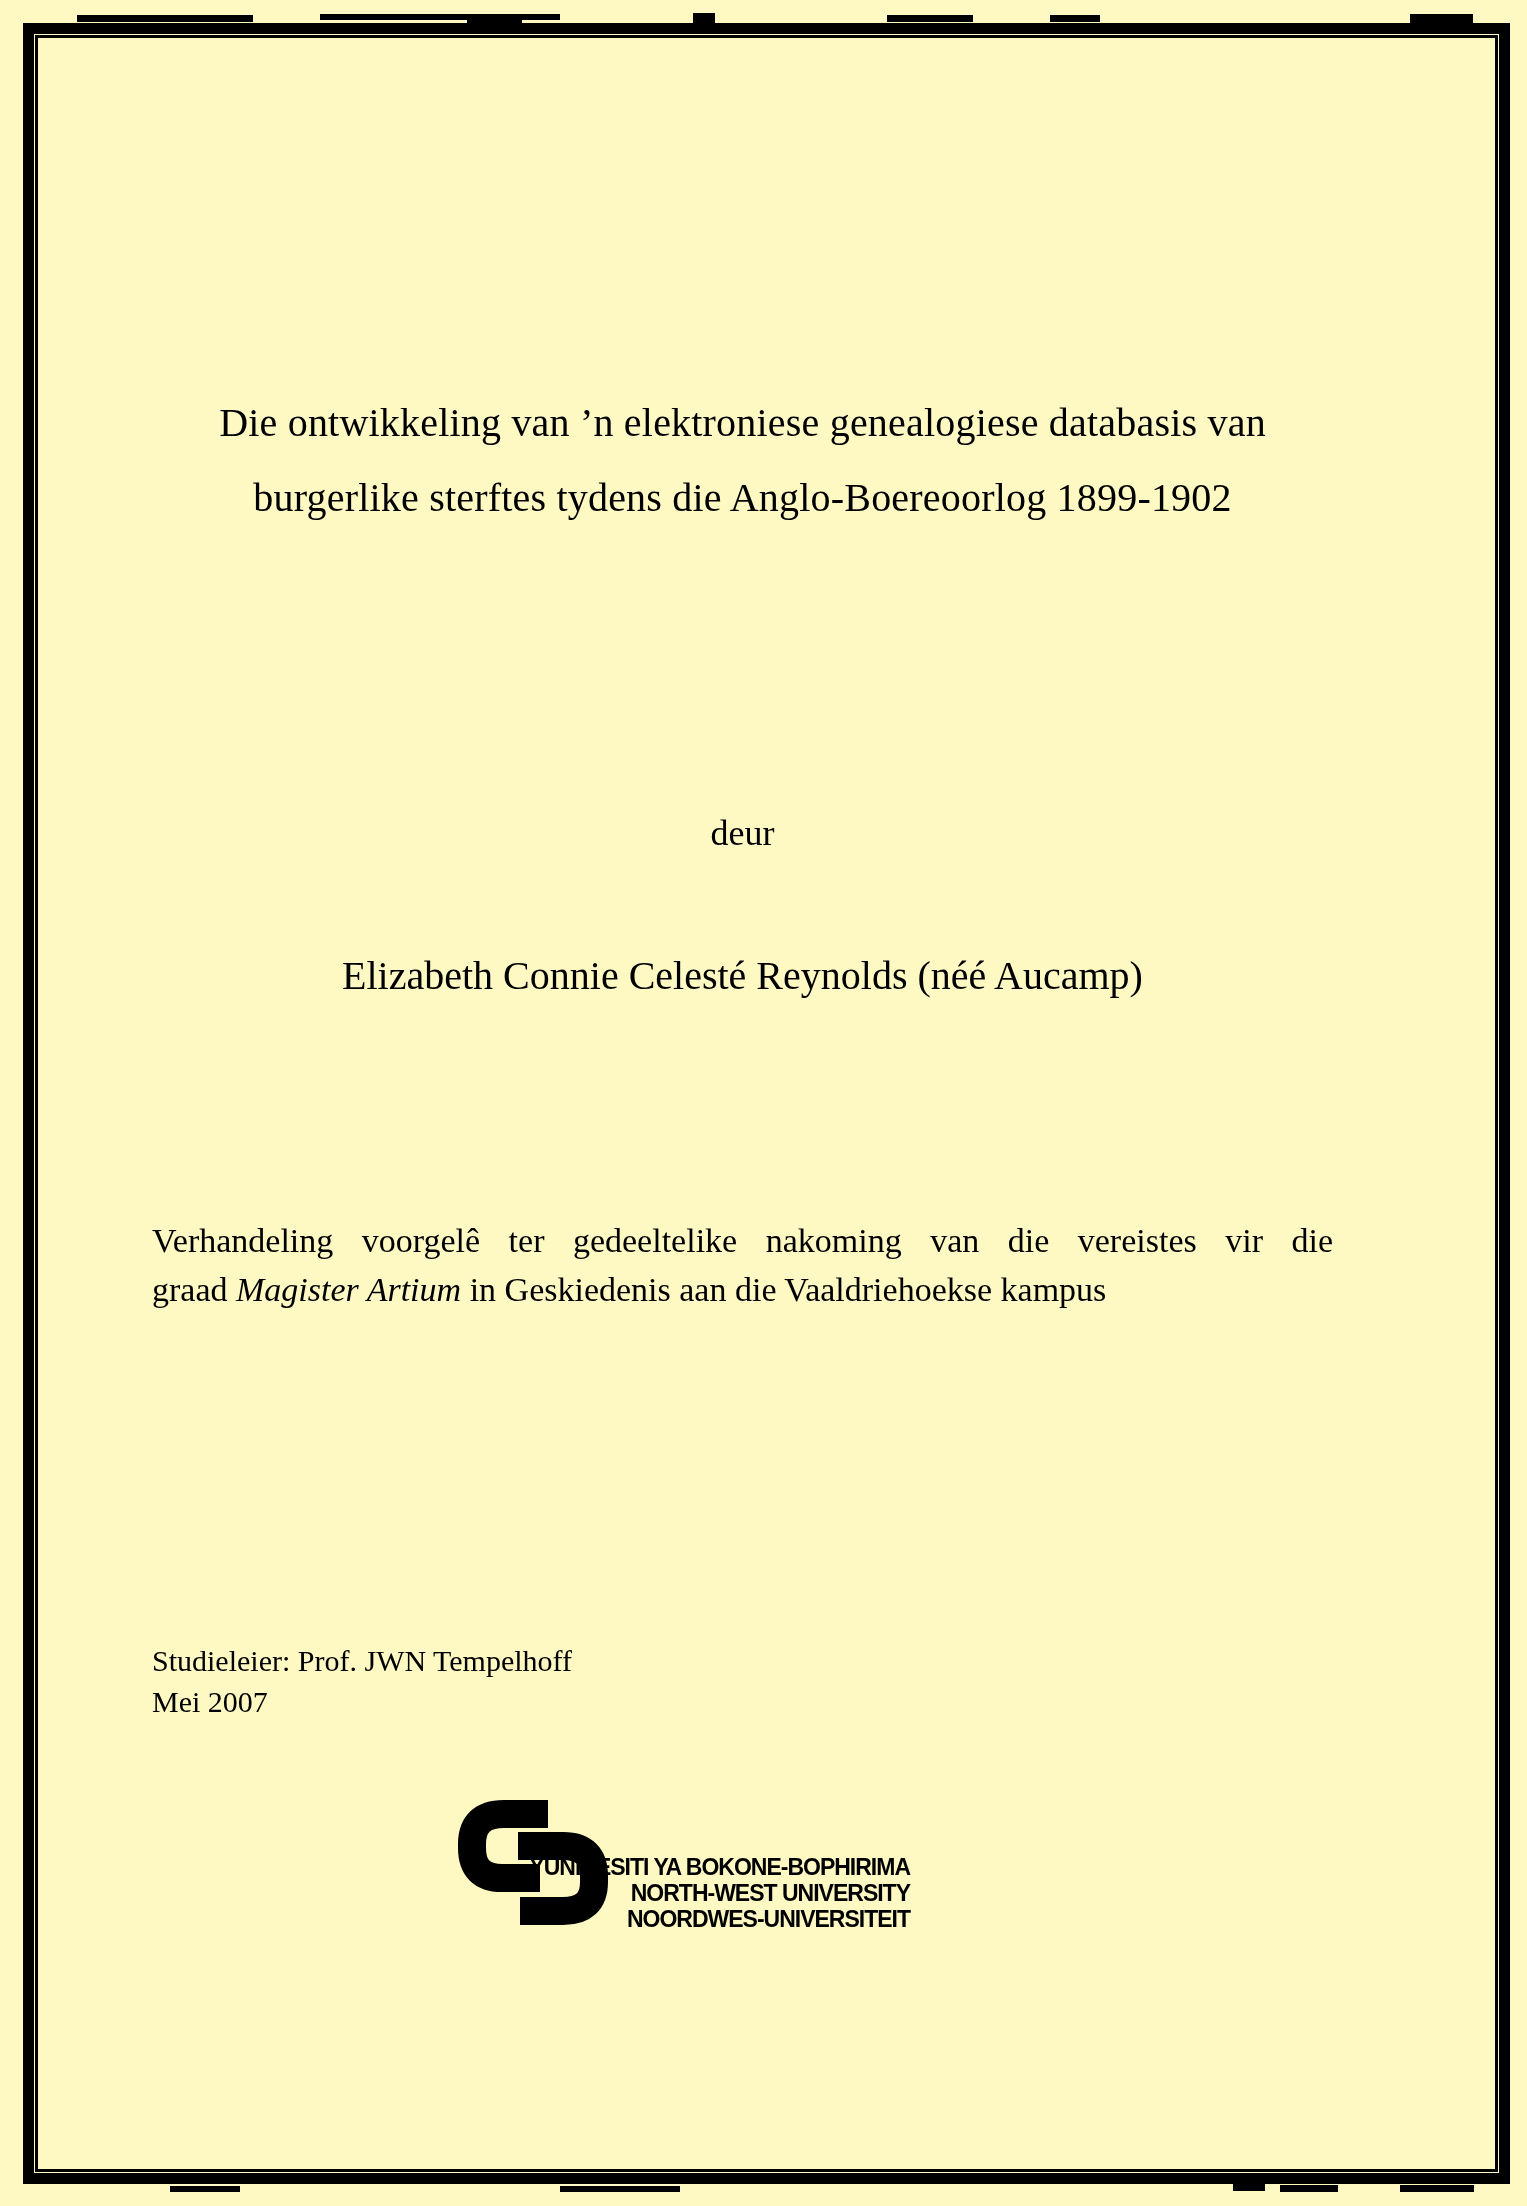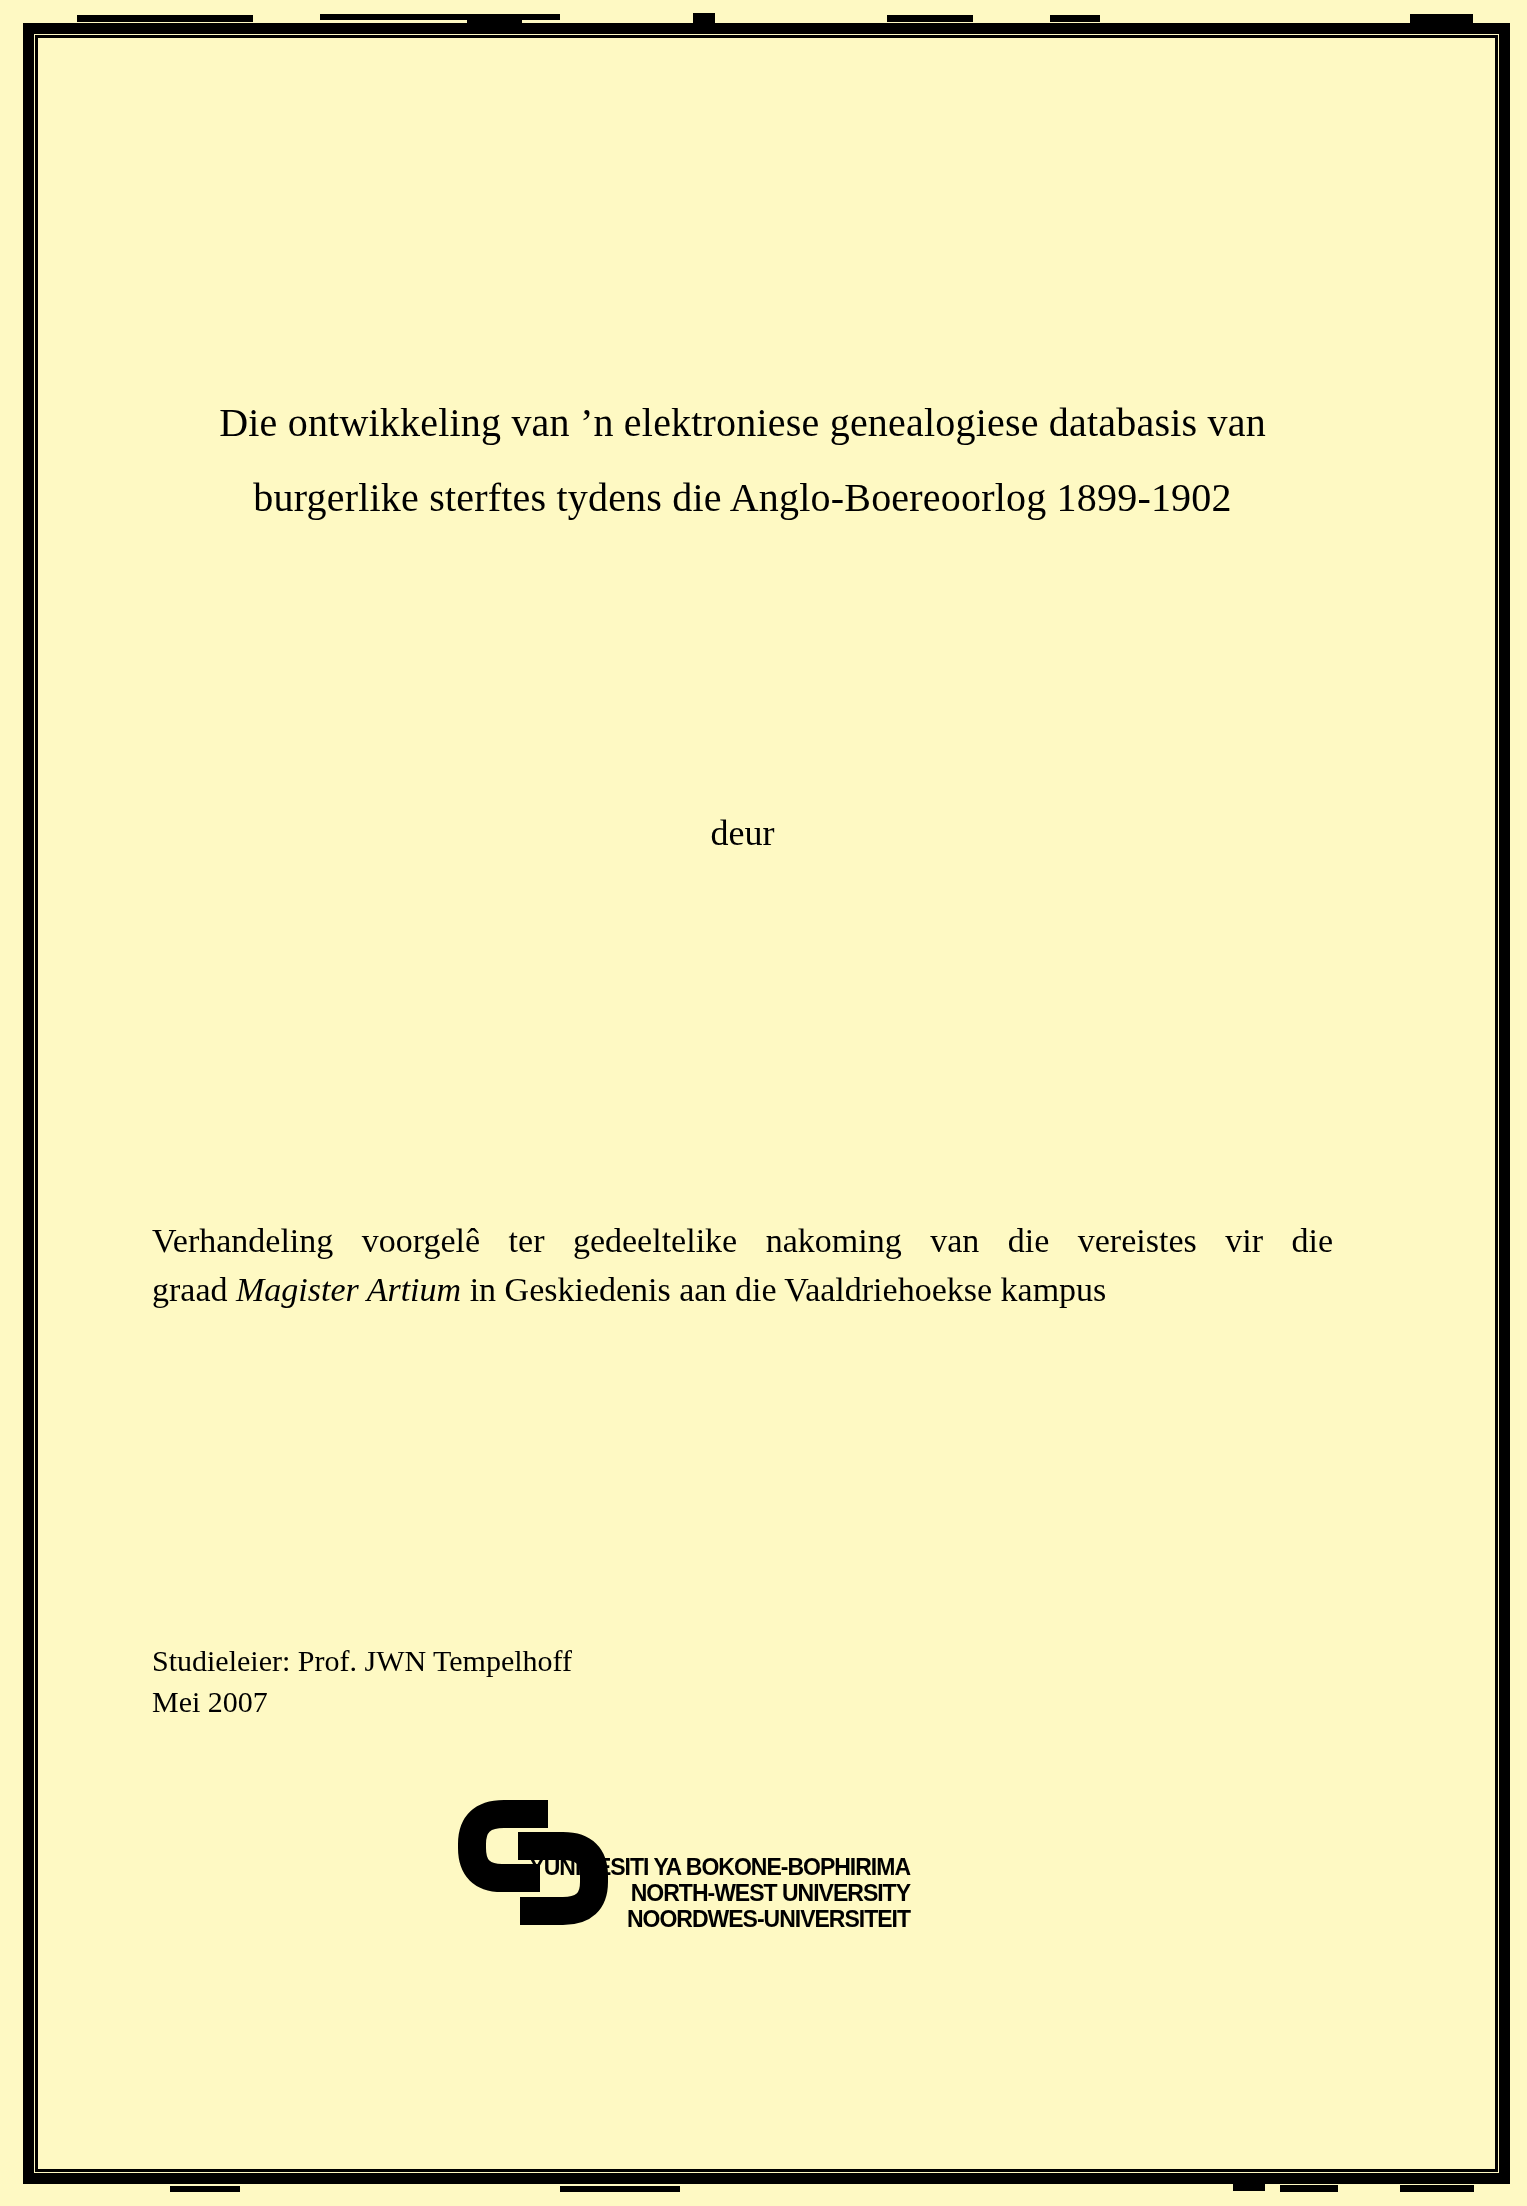--- a/index.html
+++ b/index.html
@@ -134,20 +134,21 @@
 
   <main class="content">
 
     <h1 class="doc-title">
       <span class="tline">Die ontwikkeling van ’n elektroniese genealogiese databasis van</span>
       <span class="tline">burgerlike sterftes tydens die Anglo-Boereoorlog 1899-1902</span>
     </h1>
 
     <div class="byline">deur</div>
 
+    <div class="author">Elizabeth Connie Celesté Reynolds (néé Aucamp)</div>
 
     <div class="statement">
       <div class="st-line st-justify">Verhandeling voorgelê ter gedeeltelike nakoming van die vereistes vir die</div>
       <div class="st-line"><span>graad </span><em>Magister Artium</em><span> in Geskiedenis aan die Vaaldriehoekse kampus</span></div>
     </div>
 
     <div class="advisor">
       <div>Studieleier: Prof. JWN Tempelhoff</div>
       <div>Mei 2007</div>
     </div>

